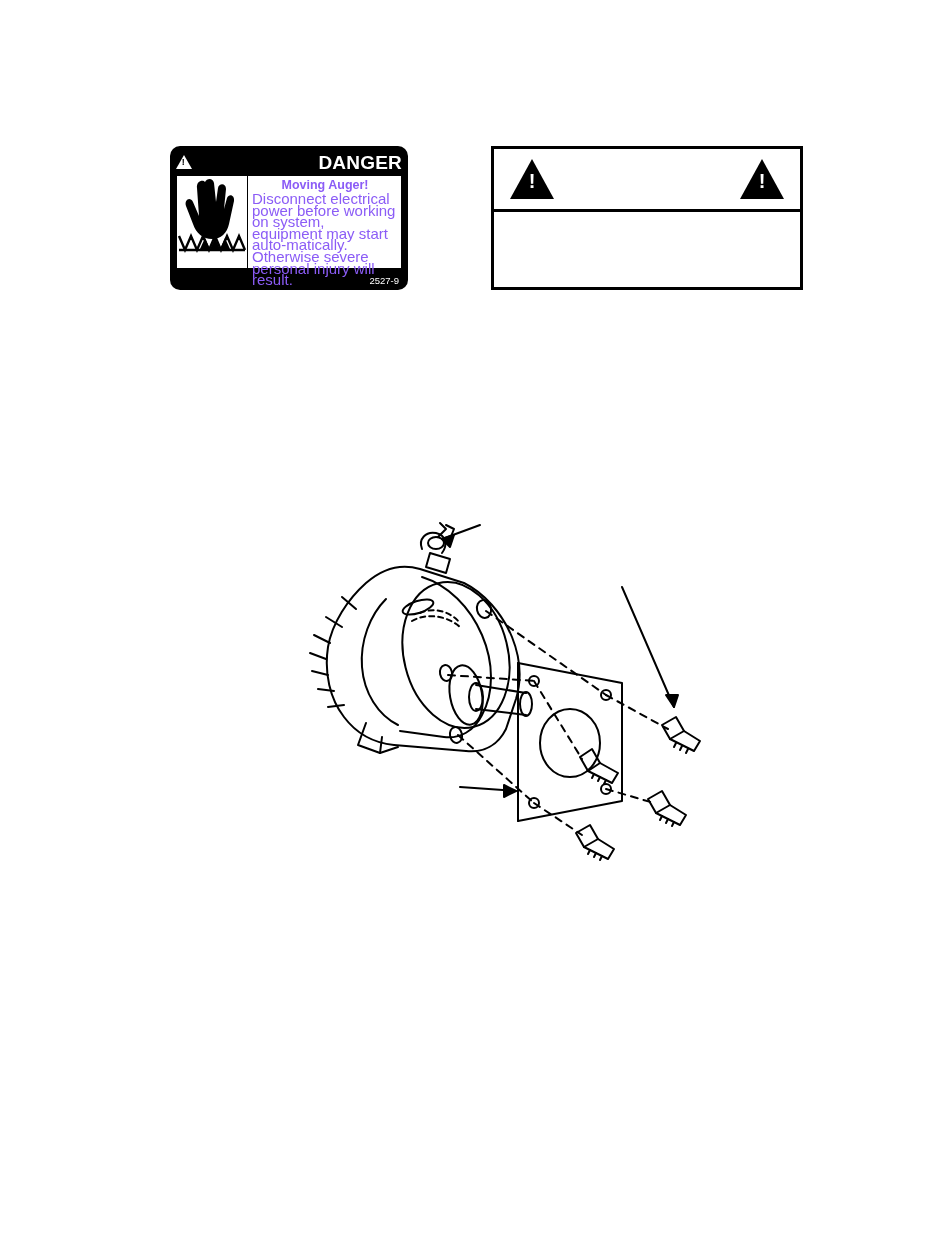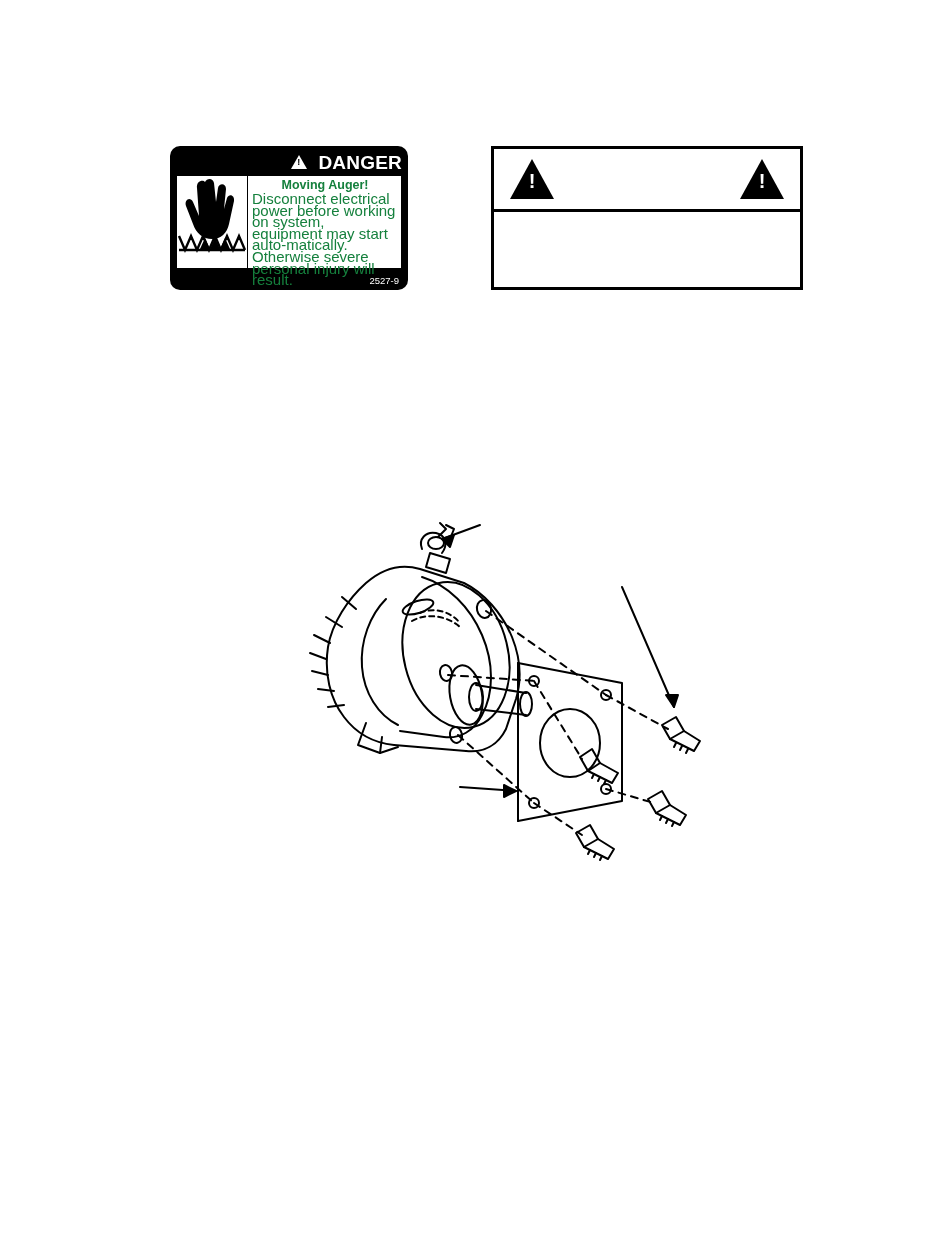--- a/index.html
+++ b/index.html
@@ -24,21 +24,21 @@
     height: 144px;
     background: #000000;
     border-radius: 10px;
     box-sizing: border-box;
     padding: 5px 6px 6px 6px;
   }
   #danger-header {
     height: 22px;
     display: flex;
     align-items: center;
-    justify-content: flex-end;
+    justify-content: space-between;
     color: #ffffff;
     font-weight: bold;
     font-size: 19px;
     letter-spacing: 0.2px;
     line-height: 1;
     gap: 8px;
   }
   #danger-header .tri {
     display: inline-block;
     width: 0; height: 0;
@@ -74,21 +74,21 @@
     position: relative;
     overflow: hidden;
   }
   #danger-text {
     flex: 1;
     background: #ffffff;
     border: 1px solid #000;
     border-left: none;
     box-sizing: border-box;
     padding: 2px 3px 0 4px;
-    color: #15803d;
+    color: #8b5cf6;
   }
   #danger-title {
     font-size: 12.5px;
     font-weight: bold;
     text-align: center;
     line-height: 14px;
     margin-bottom: 1px;
   }
   #danger-msg {
     font-size: 15px;

